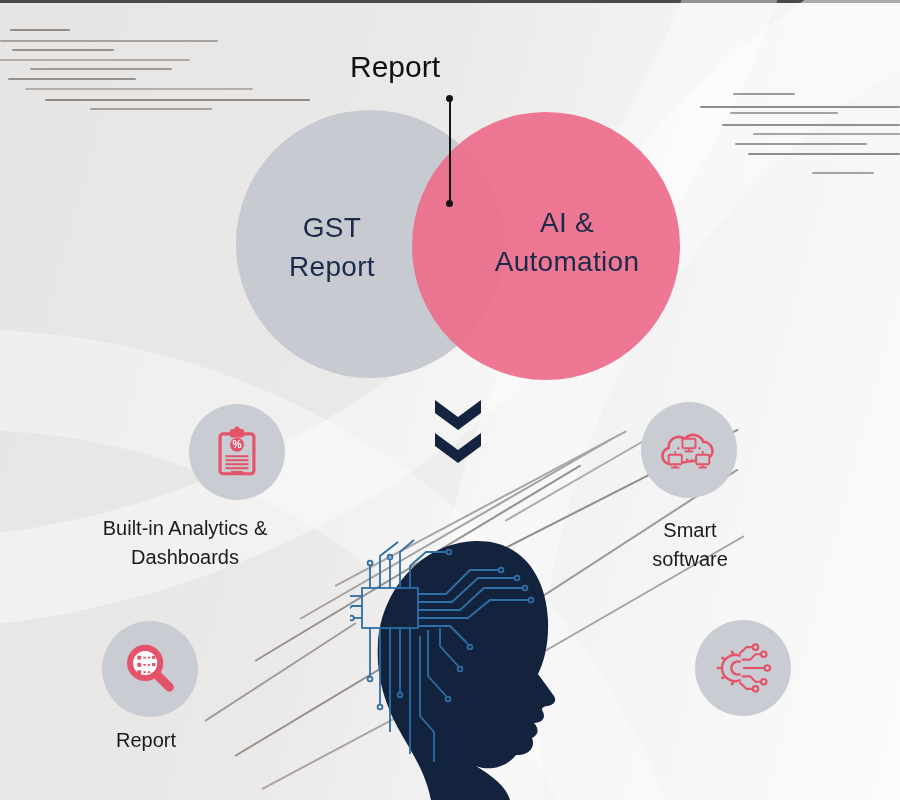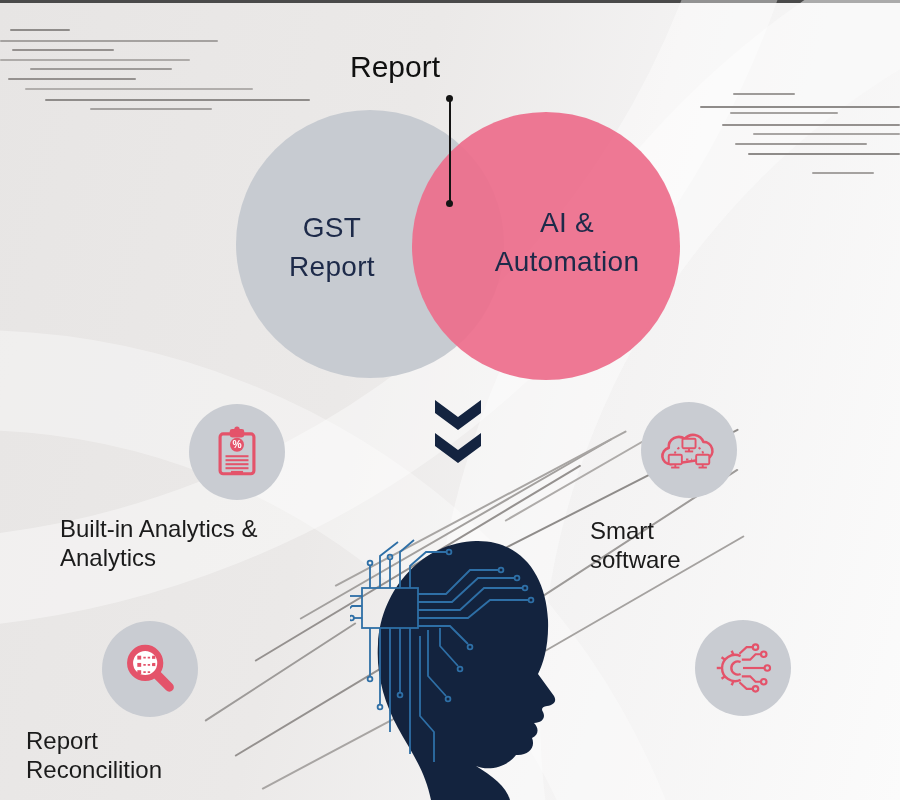--- a/index.html
+++ b/index.html
@@ -18,21 +18,21 @@
   
   .vcircle{position:absolute;border-radius:50%;width:268px;height:268px;}
   .vgray{left:236px;top:110px;background:#c7cbd1;}
   .vpink{left:412px;top:112px;background:rgba(237,110,140,.93);}
   .vlabel{position:absolute;text-align:center;color:#1d2a49;font-size:28px;line-height:39px;font-weight:400;letter-spacing:.3px;}
   .report{position:absolute;left:350px;top:50px;width:200px;text-align:left;color:#101010;font-size:30px;font-weight:400;}
   .rline{position:absolute;left:449px;top:100px;width:2px;height:103px;background:#141414;}
   .rdot{position:absolute;width:7px;height:7px;border-radius:50%;background:#141414;}
   
   .fcircle{position:absolute;width:96px;height:96px;border-radius:50%;background:#c9ccd2;display:flex;align-items:center;justify-content:center;}
-  .flabel{position:absolute;text-align:left;color:#1b1b1b;font-size:24px;line-height:29px;}
+  .flabel{position:absolute;text-align:center;color:#1b1b1b;font-size:20px;line-height:29px;}
   .chev{position:absolute;left:435px;top:400px;}
   .headwrap{position:absolute;left:350px;top:526px;}
 </style>
 </head>
 <body>
 
 <div id="stage">
   <div class="topbar"></div>
 
   <div class="swoosh s1"></div>
@@ -153,21 +153,21 @@
         <line x1="14.5" y1="27.5" x2="33.5" y2="27.5"></line>
         <line x1="14.5" y1="30.8" x2="33.5" y2="30.8"></line>
         <line x1="14.5" y1="34.1" x2="33.5" y2="34.1"></line>
         <line x1="14.5" y1="37.4" x2="33.5" y2="37.4"></line>
         <line x1="19" y1="40.5" x2="29" y2="40.5"></line>
       </g>
     </svg>
   </div>
   <div class="flabel" style="left:60px;top:514px;width:250px">
     <span style="display:block">Built-in Analytics &amp;</span>
-    <span style="display:block">Analytics</span>
+    <span style="display:block">Dashboards</span>
   </div>
 
   <div class="fcircle" style="left:641px;top:402px">
     <svg width="62" height="54" viewBox="0 0 52 44">
       <path d="M10.5,34 a7,7 0 0 1 -1.5,-13.8 a8.5,8.5 0 0 1 13.5,-7.5 a9,9 0 0 1 15.5,2.5 a7.5,7.5 0 0 1 3.5,14.2 Z" fill="none" stroke="#e4536a" stroke-width="2.2" stroke-linejoin="round"></path>
       <g stroke="#e4536a" stroke-width="1.6" fill="#c9ccd2">
         <path d="M14,25 a9,9 0 0 1 4,-5" fill="none" stroke-dasharray="2,2.4"></path>
         <path d="M34,20 a9,9 0 0 1 4,5" fill="none" stroke-dasharray="2,2.4"></path>
         <line x1="23.5" y1="30" x2="28.5" y2="30" fill="none" stroke-dasharray="2,2.4"></line>
         <rect x="20.5" y="12.5" width="11" height="8" rx="1"></rect>
@@ -200,21 +200,20 @@
           <line x1="18.5" y1="26.6" x2="24.5" y2="26.6"></line>
         </g>
         <rect x="25.8" y="13" width="2.6" height="2.6" stroke="none"></rect>
         <rect x="25.8" y="19" width="2.6" height="2.6" stroke="none"></rect>
       </g>
       <line x1="30" y1="29" x2="40" y2="39" stroke="#e4536a" stroke-width="7.5" stroke-linecap="round"></line>
     </svg>
   </div>
   <div class="flabel" style="left:26px;top:726px;width:240px">
     <span style="display:block">Report</span>
-    <span style="display:block">Reconcilition</span>
   </div>
 
   <div class="fcircle" style="left:695px;top:620px">
     <svg width="62" height="56" viewBox="0 0 52 46">
       <g stroke="#e4536a" stroke-width="2" fill="none">
         <path d="M24,13 A11,11 0 1 0 24,33"></path>
         <path d="M24,18 A5.5,5.5 0 1 0 24,28"></path>
         <line x1="18" y1="12" x2="16.5" y2="8.5"></line>
         <line x1="11" y1="16" x2="8" y2="14"></line>
         <line x1="7.5" y1="23" x2="4" y2="23"></line>

